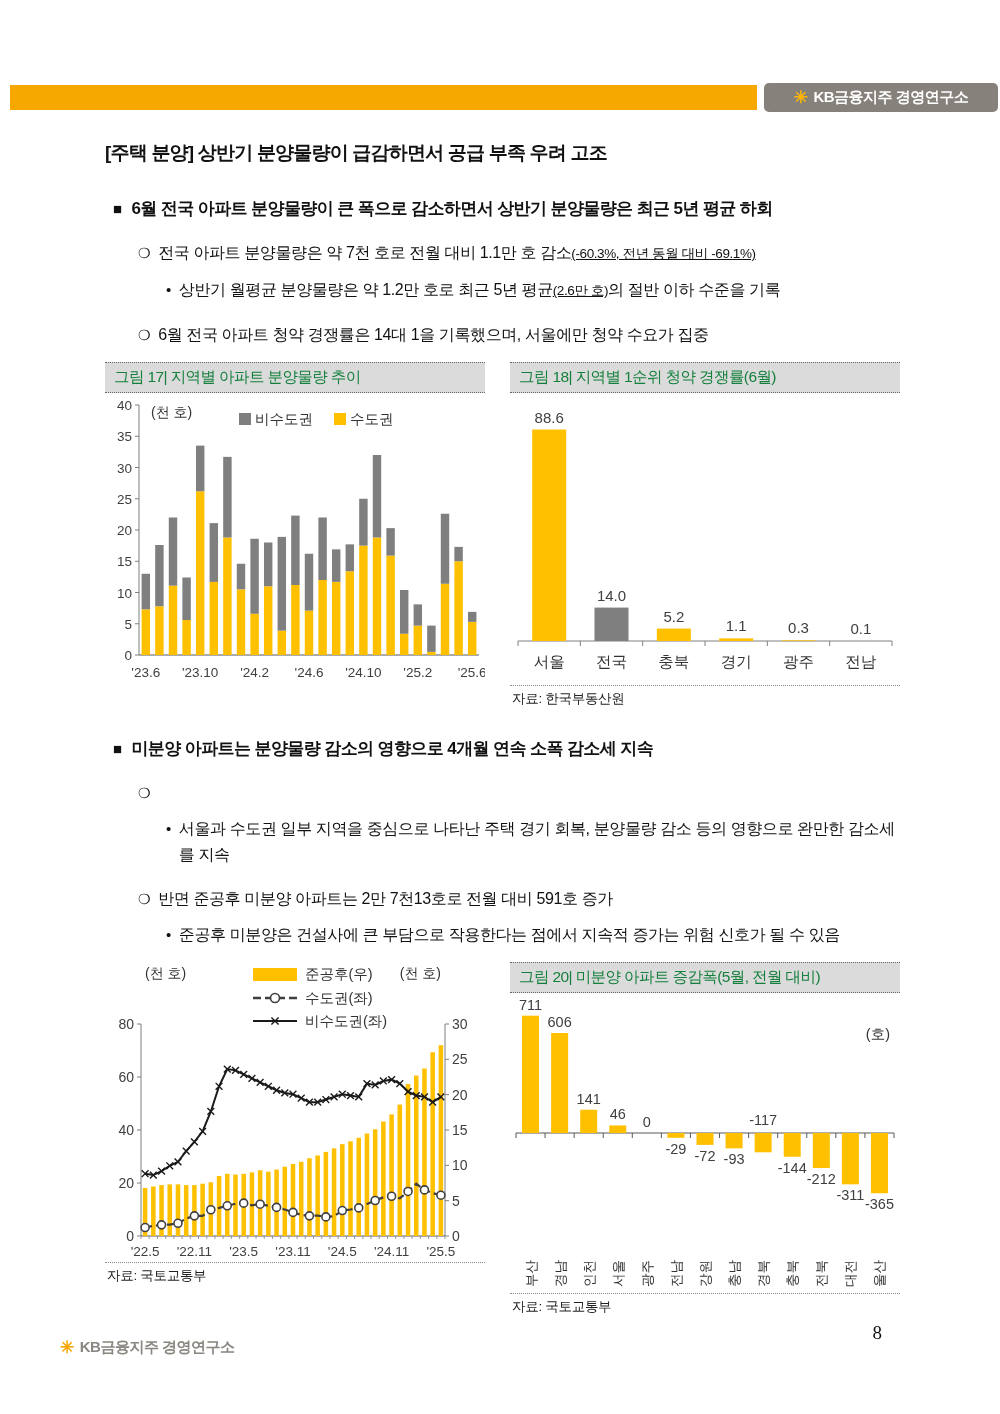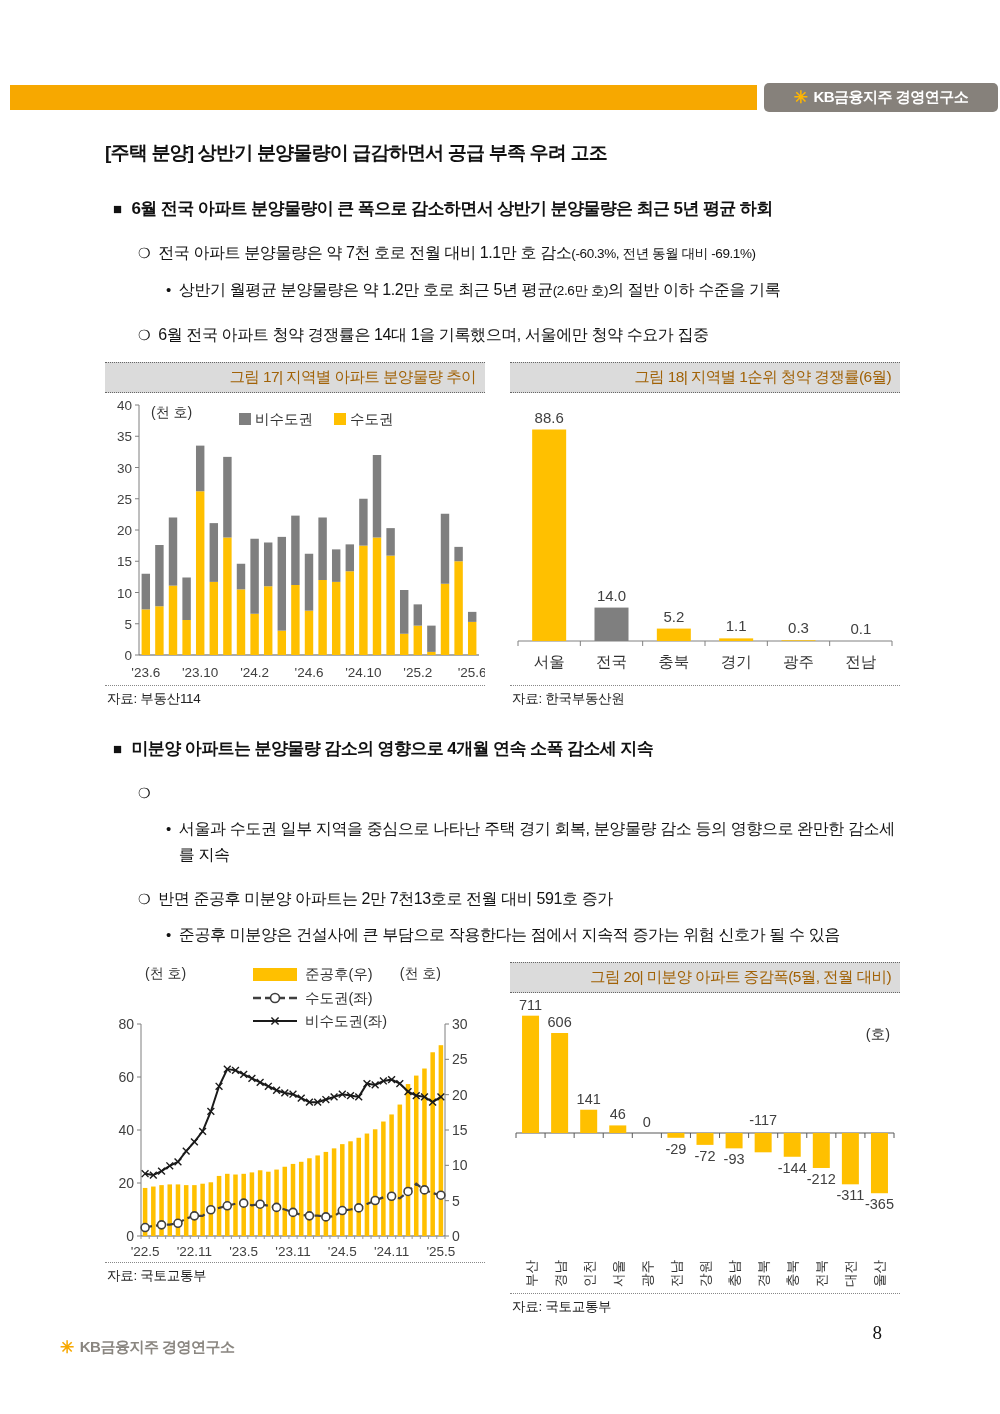--- a/index.html
+++ b/index.html
@@ -15,27 +15,27 @@
   .doc-title{margin:138px 90px 0 105px;font-size:19px;font-weight:700;letter-spacing:-0.8px;line-height:30px;}
   .section-heading{display:flex;gap:10px;margin:28px 90px 0 113px;font-size:17px;font-weight:700;
                    letter-spacing:-0.6px;line-height:26px;}
   .section-heading .sq{font-size:15px;line-height:26px;}
   .bullet{display:flex;margin-left:138px;margin-right:95px;line-height:26px;font-size:16px;letter-spacing:-0.4px;}
   .bullet.lvl1{margin-top:18px;}
   .bullet.lvl2{margin-top:10px;margin-left:166px;}
   .bullet .marker{flex:0 0 auto;margin-right:8px;}
   .bullet.lvl1 .marker{font-size:14px;}
   .bullet.lvl2 .marker{font-size:15px;}
-  .seg.small{font-size:13.5px;}
+  .seg.small{font-size:13.5px;text-decoration:underline;}
   
   .charts-row{display:flex;gap:25px;margin:14px 0 0 105px;}
   .chart-box{background:#fff;}
   .w380{width:380px;} .w390{width:390px;}
   .chart-title{background:#DBDBDB;border-top:1px dotted #666;border-bottom:1px dotted #666;
-               font-size:15.5px;font-weight:500;padding:4px 9px;letter-spacing:-0.6px;color:#a16207;text-align:right;}
+               font-size:15.5px;font-weight:500;padding:4px 9px;letter-spacing:-0.6px;color:#15803d;}
   .chart-canvas{display:block;}
   .chart-source{border-top:1px dotted #888;font-size:13.5px;padding:4px 2px 0 2px;color:#222;letter-spacing:-0.3px;}
   svg text{font-family:"Liberation Sans",sans-serif;}
   
   .page-footer{position:absolute;left:60px;top:1338px;display:flex;align-items:center;gap:6px;
                font-size:15px;font-weight:700;color:#8A8680;letter-spacing:-0.5px;}
   .page-footer .kb-star{color:#F7A800;}
   .page-number{position:absolute;right:118px;top:1322px;font-family:"Liberation Serif",serif;font-size:19px;color:#111;}
 </style>
 </head>
@@ -150,21 +150,20 @@
           <rect x="362.984" y="228.875" width="8.432" height="33.125" fill="#FFC000"></rect>
           <rect x="362.984" y="218.875" width="8.432" height="10" fill="#7F7F7F"></rect>
           <text x="40.8" y="284" text-anchor="middle" fill="#404040" font-size="13.5">'23.6</text>
           <text x="95.2" y="284" text-anchor="middle" fill="#404040" font-size="13.5">'23.10</text>
           <text x="149.60000000000002" y="284" text-anchor="middle" fill="#404040" font-size="13.5">'24.2</text>
           <text x="204" y="284" text-anchor="middle" fill="#404040" font-size="13.5">'24.6</text>
           <text x="258.4" y="284" text-anchor="middle" fill="#404040" font-size="13.5">'24.10</text>
           <text x="312.8" y="284" text-anchor="middle" fill="#404040" font-size="13.5">'25.2</text>
           <text x="367.2" y="284" text-anchor="middle" fill="#404040" font-size="13.5">'25.6</text>
         </svg>
-      <div class="chart-source">자료: 부동산114</div>
     </div>
     <div class="chart-box w390">
       <div class="chart-title">그림 18| 지역별 1순위 청약 경쟁률(6월)</div>
       <svg class="chart-canvas" width="390" height="292">
           <line x1="8" y1="248" x2="382" y2="248" stroke="#808080" stroke-width="1"></line>
           <line x1="8" y1="248" x2="8" y2="253" stroke="#808080" stroke-width="1"></line>
           <line x1="70.33333333333334" y1="248" x2="70.33333333333334" y2="253" stroke="#808080" stroke-width="1"></line>
           <line x1="132.66666666666669" y1="248" x2="132.66666666666669" y2="253" stroke="#808080" stroke-width="1"></line>
           <line x1="195" y1="248" x2="195" y2="253" stroke="#808080" stroke-width="1"></line>
           <line x1="257.33333333333337" y1="248" x2="257.33333333333337" y2="253" stroke="#808080" stroke-width="1"></line>

